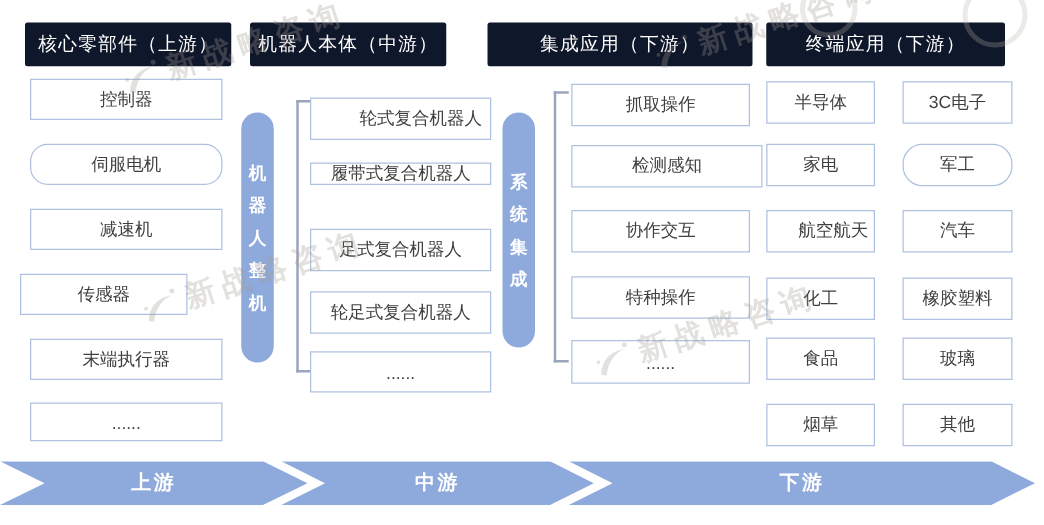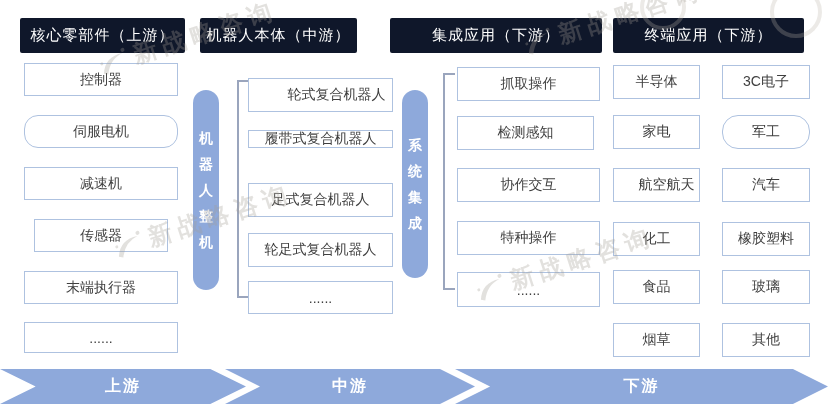--- a/index.html
+++ b/index.html
@@ -44,38 +44,38 @@
 <div class="stage">
 
   <div class="pill" style="left:20px;width:165px;">核心零部件（上游）</div>
   <div class="pill" style="left:200px;width:157px;">机器人本体（中游）</div>
   <div class="pill" style="left:390px;width:212px;">集成应用（下游）</div>
   <div class="pill" style="left:613px;width:191px;">终端应用（下游）</div>
 
   <div class="box" style="left:24px;top:63px;width:154px;height:33px;">控制器</div>
   <div class="box" style="left:24px;top:115px;width:154px;height:33px;border-radius:14px;">伺服电机</div>
   <div class="box" style="left:24px;top:167px;width:154px;height:33px;">减速机</div>
-  <div class="box" style="left:34px;top:219px;width:134px;height:33px;">传感器</div>
+  <div class="box" style="left:16px;top:219px;width:134px;height:33px;">传感器</div>
   <div class="box" style="left:24px;top:271px;width:154px;height:33px;">末端执行器</div>
   <div class="box" style="left:24px;top:322px;width:154px;height:31px;">......</div>
 
   <div class="vpill" style="left:193px;top:90px;height:200px;">机器人整机</div>
   <div class="vpill" style="left:402px;top:90px;height:188px;">系统集成</div>
 
   <div class="bracket" style="left:237px;top:80px;height:218px;"></div>
   <div class="bracket" style="left:443px;top:73px;height:217px;"></div>
 
   <div class="box" style="left:248px;top:78px;width:145px;height:34px;padding-left:32px;">轮式复合机器人</div>
   <div class="box" style="left:248px;top:130px;width:145px;height:18px;">履带式复合机器人</div>
   <div class="box" style="left:248px;top:183px;width:145px;height:34px;">足式复合机器人</div>
   <div class="box" style="left:248px;top:233px;width:145px;height:34px;">轮足式复合机器人</div>
   <div class="box" style="left:248px;top:281px;width:145px;height:33px;">......</div>
 
   <div class="box" style="left:457px;top:67px;width:143px;height:34px;">抓取操作</div>
-  <div class="box" style="left:457px;top:116px;width:137px;height:34px;">检测感知</div>
+  <div class="box" style="left:457px;top:116px;width:153px;height:34px;">检测感知</div>
   <div class="box" style="left:457px;top:168px;width:143px;height:34px;">协作交互</div>
   <div class="box" style="left:457px;top:221px;width:143px;height:34px;">特种操作</div>
   <div class="box" style="left:457px;top:272px;width:143px;height:35px;">......</div>
 
   <div class="box" style="left:613px;top:65px;width:87px;height:34px;">半导体</div>
   <div class="box" style="left:613px;top:115px;width:87px;height:34px;">家电</div>
   <div class="box" style="left:613px;top:168px;width:87px;height:34px;padding-left:20px;">航空航天</div>
   <div class="box" style="left:613px;top:222px;width:87px;height:34px;">化工</div>
   <div class="box" style="left:613px;top:270px;width:87px;height:34px;">食品</div>
   <div class="box" style="left:613px;top:323px;width:87px;height:34px;">烟草</div>

